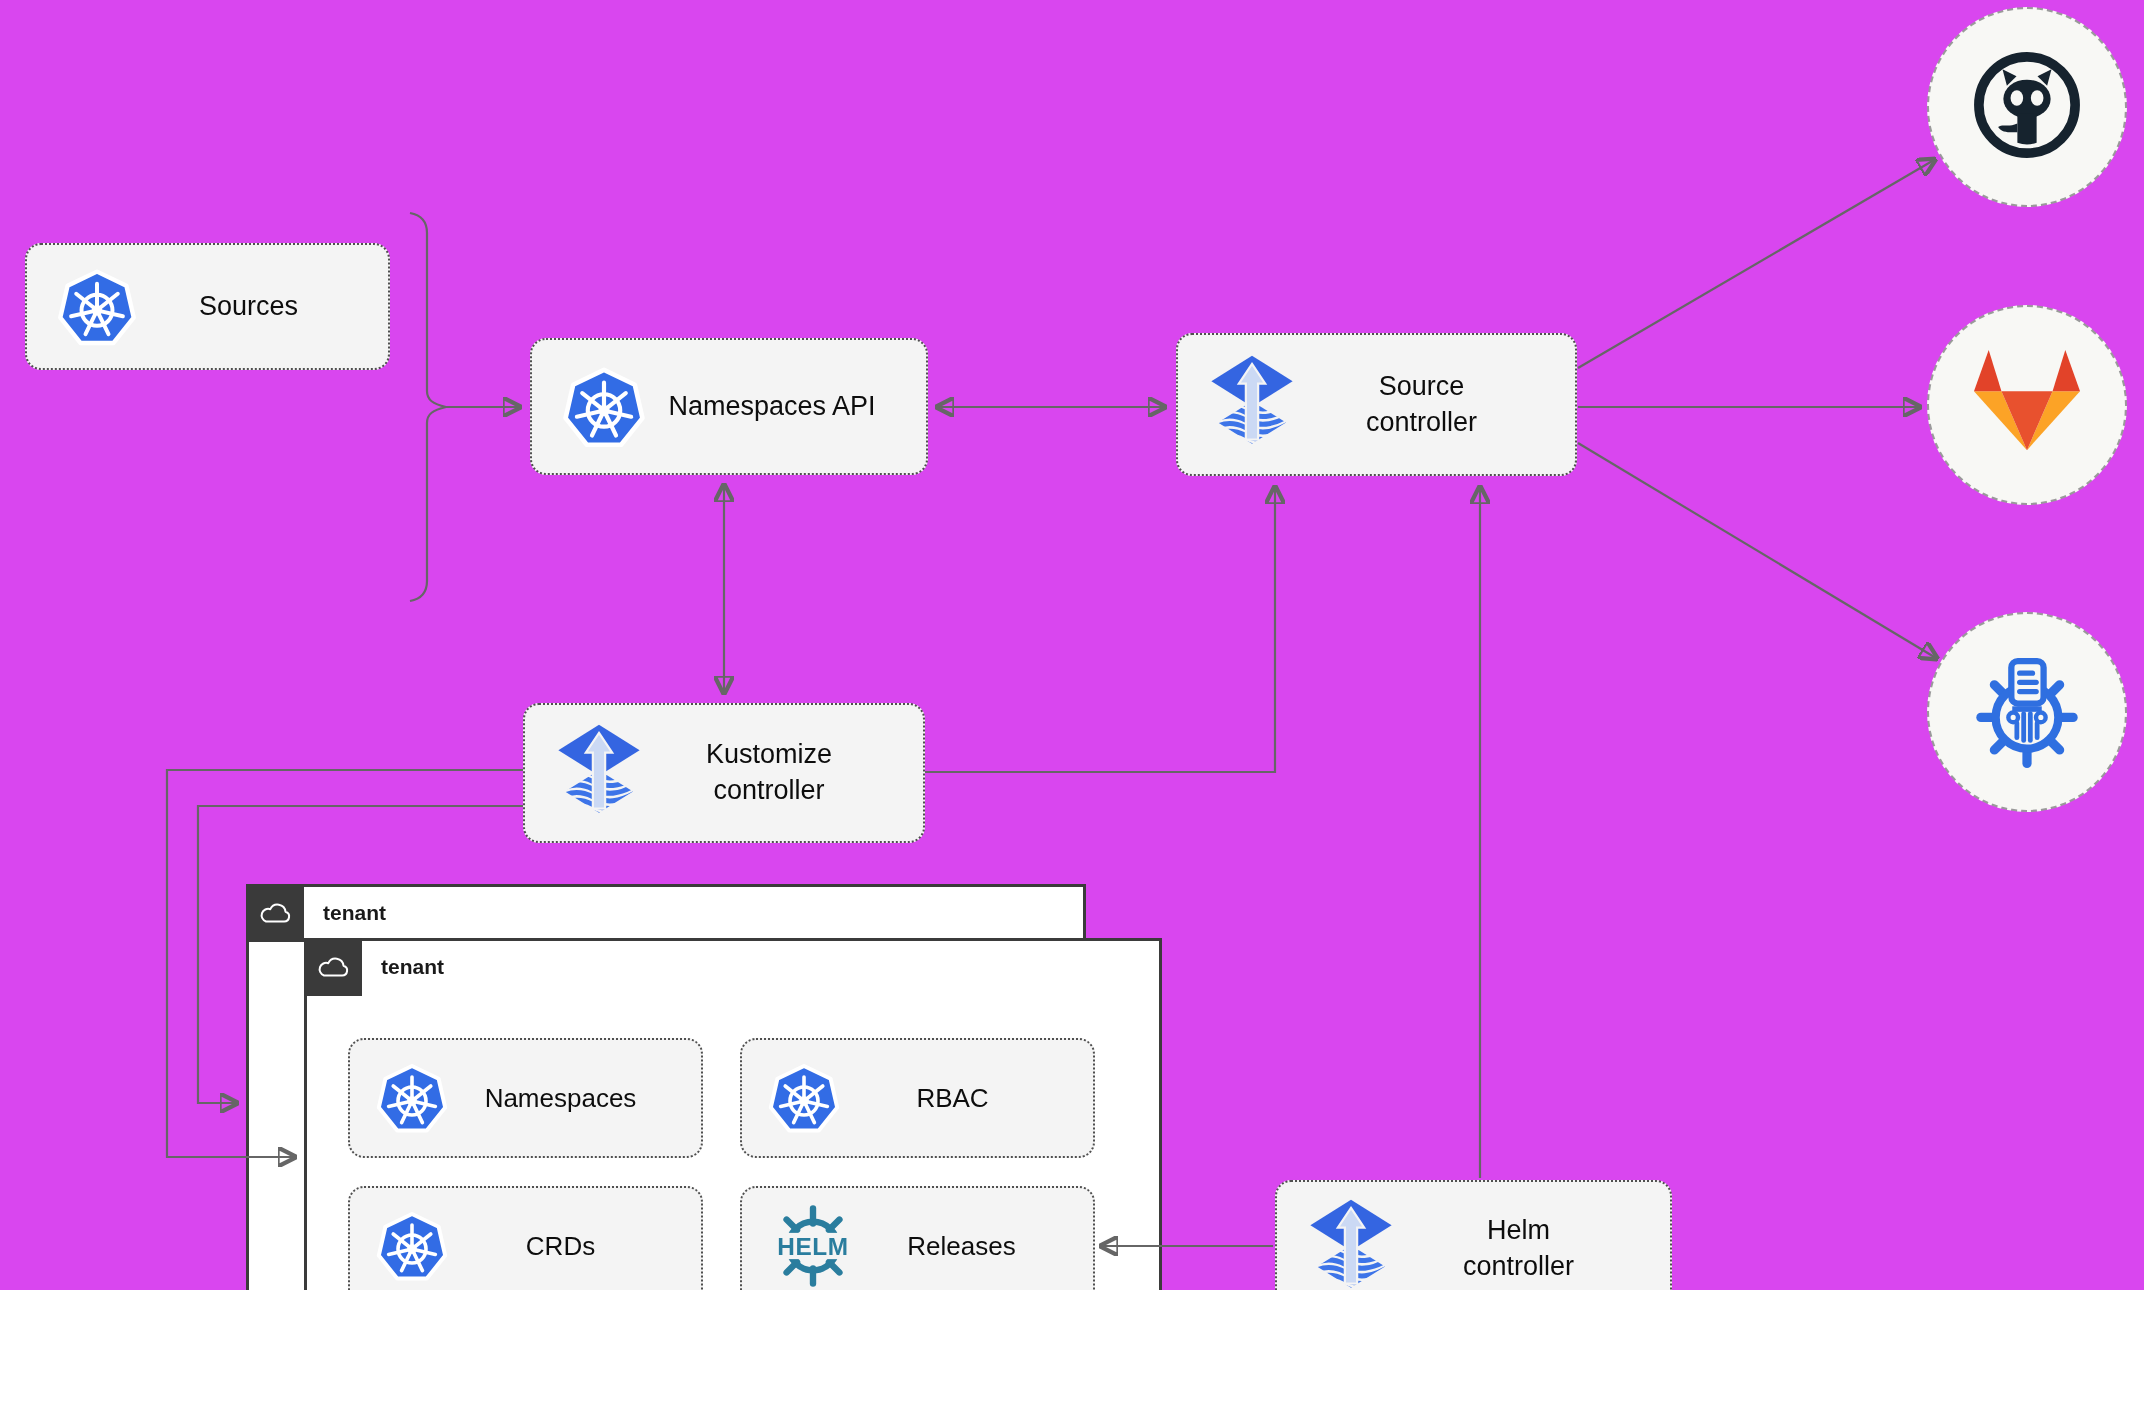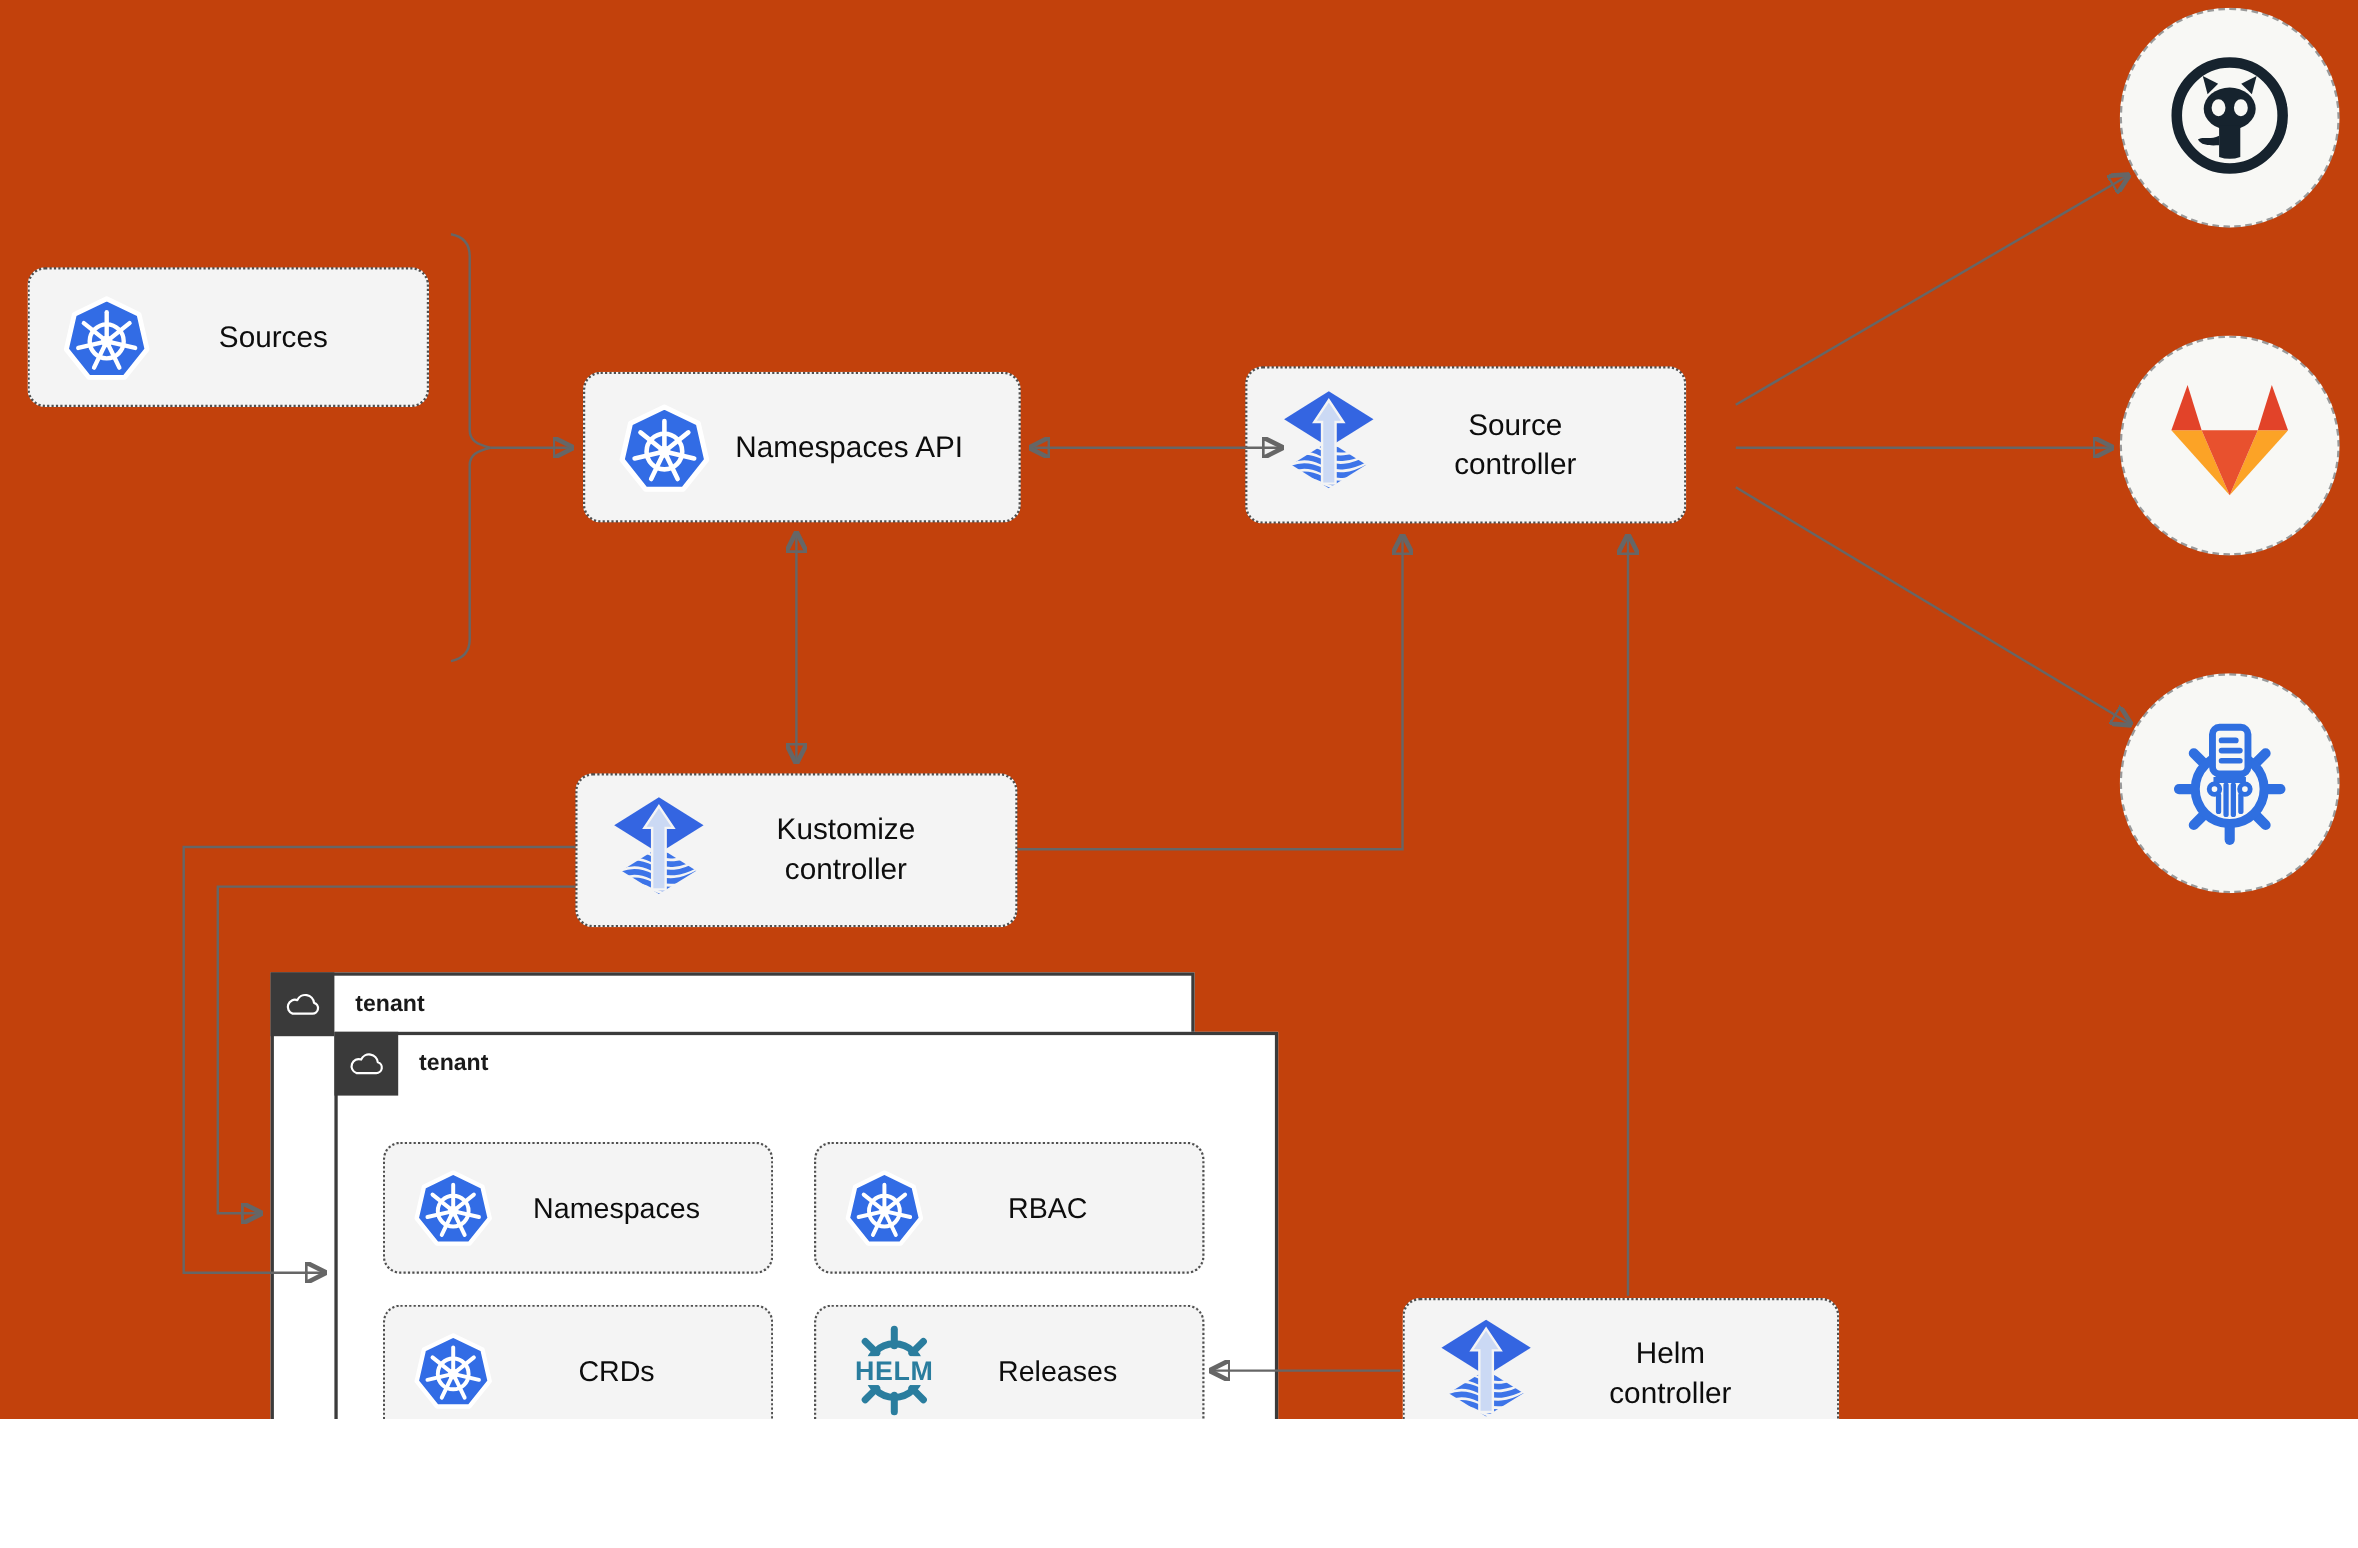--- a/index.html
+++ b/index.html
@@ -1,17 +1,17 @@
 <!DOCTYPE html>
 <html><head>
 <meta charset="utf-8">
 <style>
   html,body{margin:0;padding:0;background:#ffffff;}
   body{font-family:"Liberation Sans", sans-serif;}
-  .canvas{position:relative;width:2144px;height:1290px;background:#c2410c;overflow:hidden;}
+  .canvas{position:relative;width:2144px;height:1290px;background:#d946ef;overflow:hidden;}
 
   
   .node{position:absolute;background:#f4f4f4;border:2px dotted #4f4f4f;border-radius:16px;
         box-sizing:border-box;display:flex;align-items:center;}
   .node .icon{flex:0 0 auto;margin-left:30px;display:flex;align-items:center;}
   .node .label{flex:1;text-align:center;font-size:27px;color:#0d0d0d;padding-right:28px;
                white-space:pre-line;line-height:1.32;}
   .node.small .label{font-size:26px;}
   .node.small .icon{margin-left:26px;}
 
@@ -152,21 +152,21 @@
 
   <div class="node" style="left:530px;top:338px;width:398px;height:137px;">
     <span class="icon">
       <svg width="84" height="88">
           <use href="#ic-k8s"></use>
         </svg>
       </span>
     <span class="label">Namespaces API</span>
   </div>
 
-  <div class="node" style="left:1132px;top:333px;width:401px;height:143px;">
+  <div class="node" style="left:1176px;top:333px;width:401px;height:143px;">
     <span class="icon">
       <svg width="88" height="101">
           <use href="#ic-flux"></use>
         </svg>
       </span>
     <span class="label">Source
 controller</span>
   </div>
 
   <div class="node" style="left:523px;top:703px;width:402px;height:140px;">

